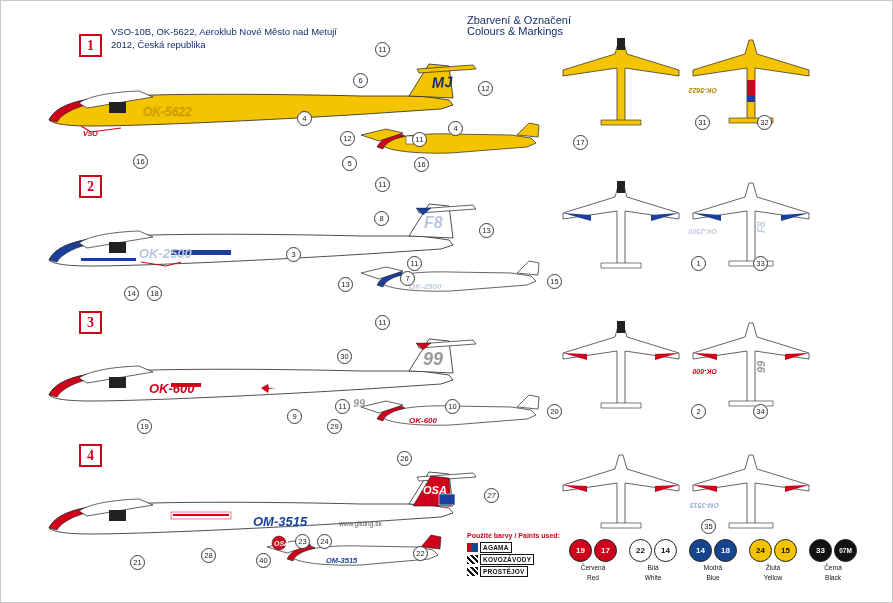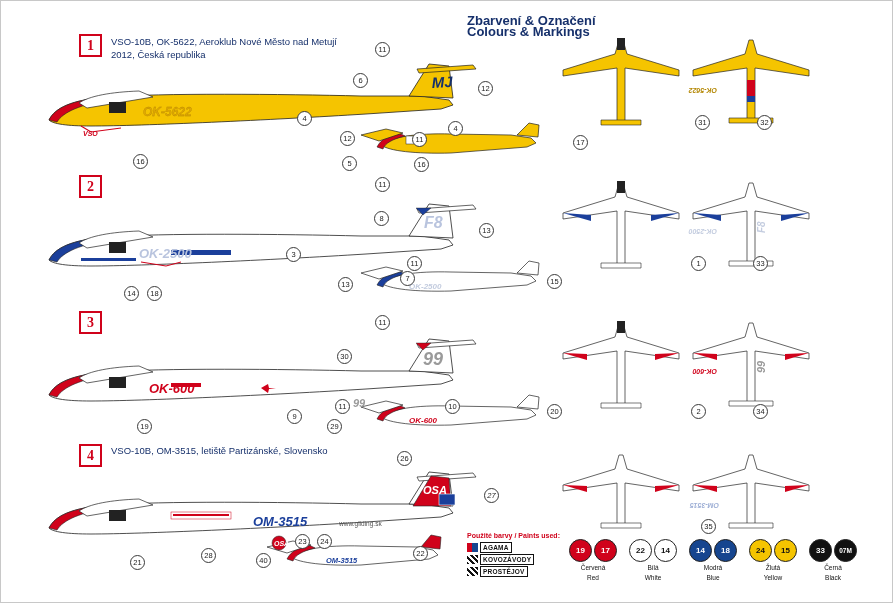--- a/index.html
+++ b/index.html
@@ -12,21 +12,21 @@
   }
   #sheet{
     position:absolute;left:0;top:0;width:893px;height:603px;
     border:1px solid #c8c8c8;
     box-sizing:border-box;
   }
   .abs{position:absolute;}
   
   .hdr{
     left:466px;top:14px;width:190px;
-    font-size:13px;font-weight:bold;color:#16306b;
+    font-size:11px;font-weight:normal;color:#16306b;
     line-height:11px;text-align:left;
   }
   
   .numbox{
     width:19px;height:19px;border:2px solid #d0021b;
     color:#d0021b;font-weight:bold;font-size:14px;
     display:flex;align-items:center;justify-content:center;
     font-family:"Liberation Serif", serif;
   }
   .numbox:after{
@@ -74,21 +74,21 @@
 <div id="sheet">
 
   <div class="abs hdr">
     <div>Zbarvení &amp; Označení</div>
     <div>Colours &amp; Markings</div>
   </div>
 
   <div class="abs" style="left:78px;top:33px;">
     <div class="numbox">1</div>
   </div>
-  <div class="abs cap" style="left:110px;top:34px;width:250px;">VSO-10B, OK-5622, Aeroklub Nové Město nad Metují 2012, Česká republika</div>
+  <div class="abs cap" style="left:110px;top:24px;width:250px;">VSO-10B, OK-5622, Aeroklub Nové Město nad Metují 2012, Česká republika</div>
 
   <svg class="abs" style="left:20px;top:55px;" width="460" height="110">
 
     <path d="M150,55 L330,50 L345,56 L160,62 Z" fill="#f5c400" stroke="#222" stroke-width="0.7"></path>
 
     <path d="M28,64 C34,52 50,44 86,41 C140,37 260,38 340,40 L400,40 L428,44 L432,49 L420,53 L345,58 C250,64 120,70 70,70 C46,70 32,68 28,64 Z" fill="#f5c400" stroke="#222" stroke-width="0.8"></path>
 
     <path d="M28,64 C34,52 50,44 86,41 L90,44 C60,48 42,56 36,66 Z" fill="#d0021b" stroke="#222" stroke-width="0.6"></path>
 
     <path d="M58,47 C68,40 90,36 118,35 L132,41 L66,52 Z" fill="#ffffff" stroke="#222" stroke-width="0.7"></path>
@@ -208,21 +208,20 @@
     <path d="M38,92 L82,92 L82,97 L38,97 Z" fill="#ffffff" stroke="#222" stroke-width="0.6"></path>
     <path d="M2,44 L26,51 L26,45 Z" fill="#d0021b"></path>
     <path d="M118,44 L94,51 L94,45 Z" fill="#d0021b"></path>
     <text class="regtxt" x="26" y="60" font-size="7" fill="#d0021b" transform="rotate(180 26 60)">OK-600</text>
     <text class="regtxt" x="74" y="64" font-size="11" fill="#9a9a9a" transform="rotate(-90 74 64)">99</text>
   </svg>
 
   <div class="abs" style="left:78px;top:443px;">
     <div class="numbox">4</div>
   </div>
-  <div class="abs cap" style="left:110px;top:443px;width:250px;">VSO-10B, OM-3515, letiště Partizánské, Slovensko</div>
 
   <svg class="abs" style="left:20px;top:463px;" width="460" height="110">
     <path d="M150,55 L330,50 L345,56 L160,62 Z" fill="#ffffff" stroke="#222" stroke-width="0.7"></path>
     <path d="M28,64 C34,52 50,44 86,41 C140,37 260,38 340,40 L400,40 L428,44 L432,49 L420,53 L345,58 C250,64 120,70 70,70 C46,70 32,68 28,64 Z" fill="#ffffff" stroke="#222" stroke-width="0.8"></path>
     <path d="M28,64 C34,52 50,44 86,41 L90,44 C60,48 42,56 36,66 Z" fill="#d0021b" stroke="#222" stroke-width="0.6"></path>
     <path d="M58,47 C68,40 90,36 118,35 L132,41 L66,52 Z" fill="#ffffff" stroke="#222" stroke-width="0.7"></path>
     <rect x="88" y="46" width="17" height="11" fill="#222"></rect>
     <path d="M388,40 L408,8 L428,10 L432,42 Z" fill="#ffffff" stroke="#222" stroke-width="0.8"></path>
     <path d="M396,13 L452,9 L455,13 L398,17 Z" fill="#ffffff" stroke="#222" stroke-width="0.7"></path>
     <rect x="150" y="48" width="60" height="7" fill="#ffffff" stroke="#d0021b" stroke-width="0.5"></rect>

